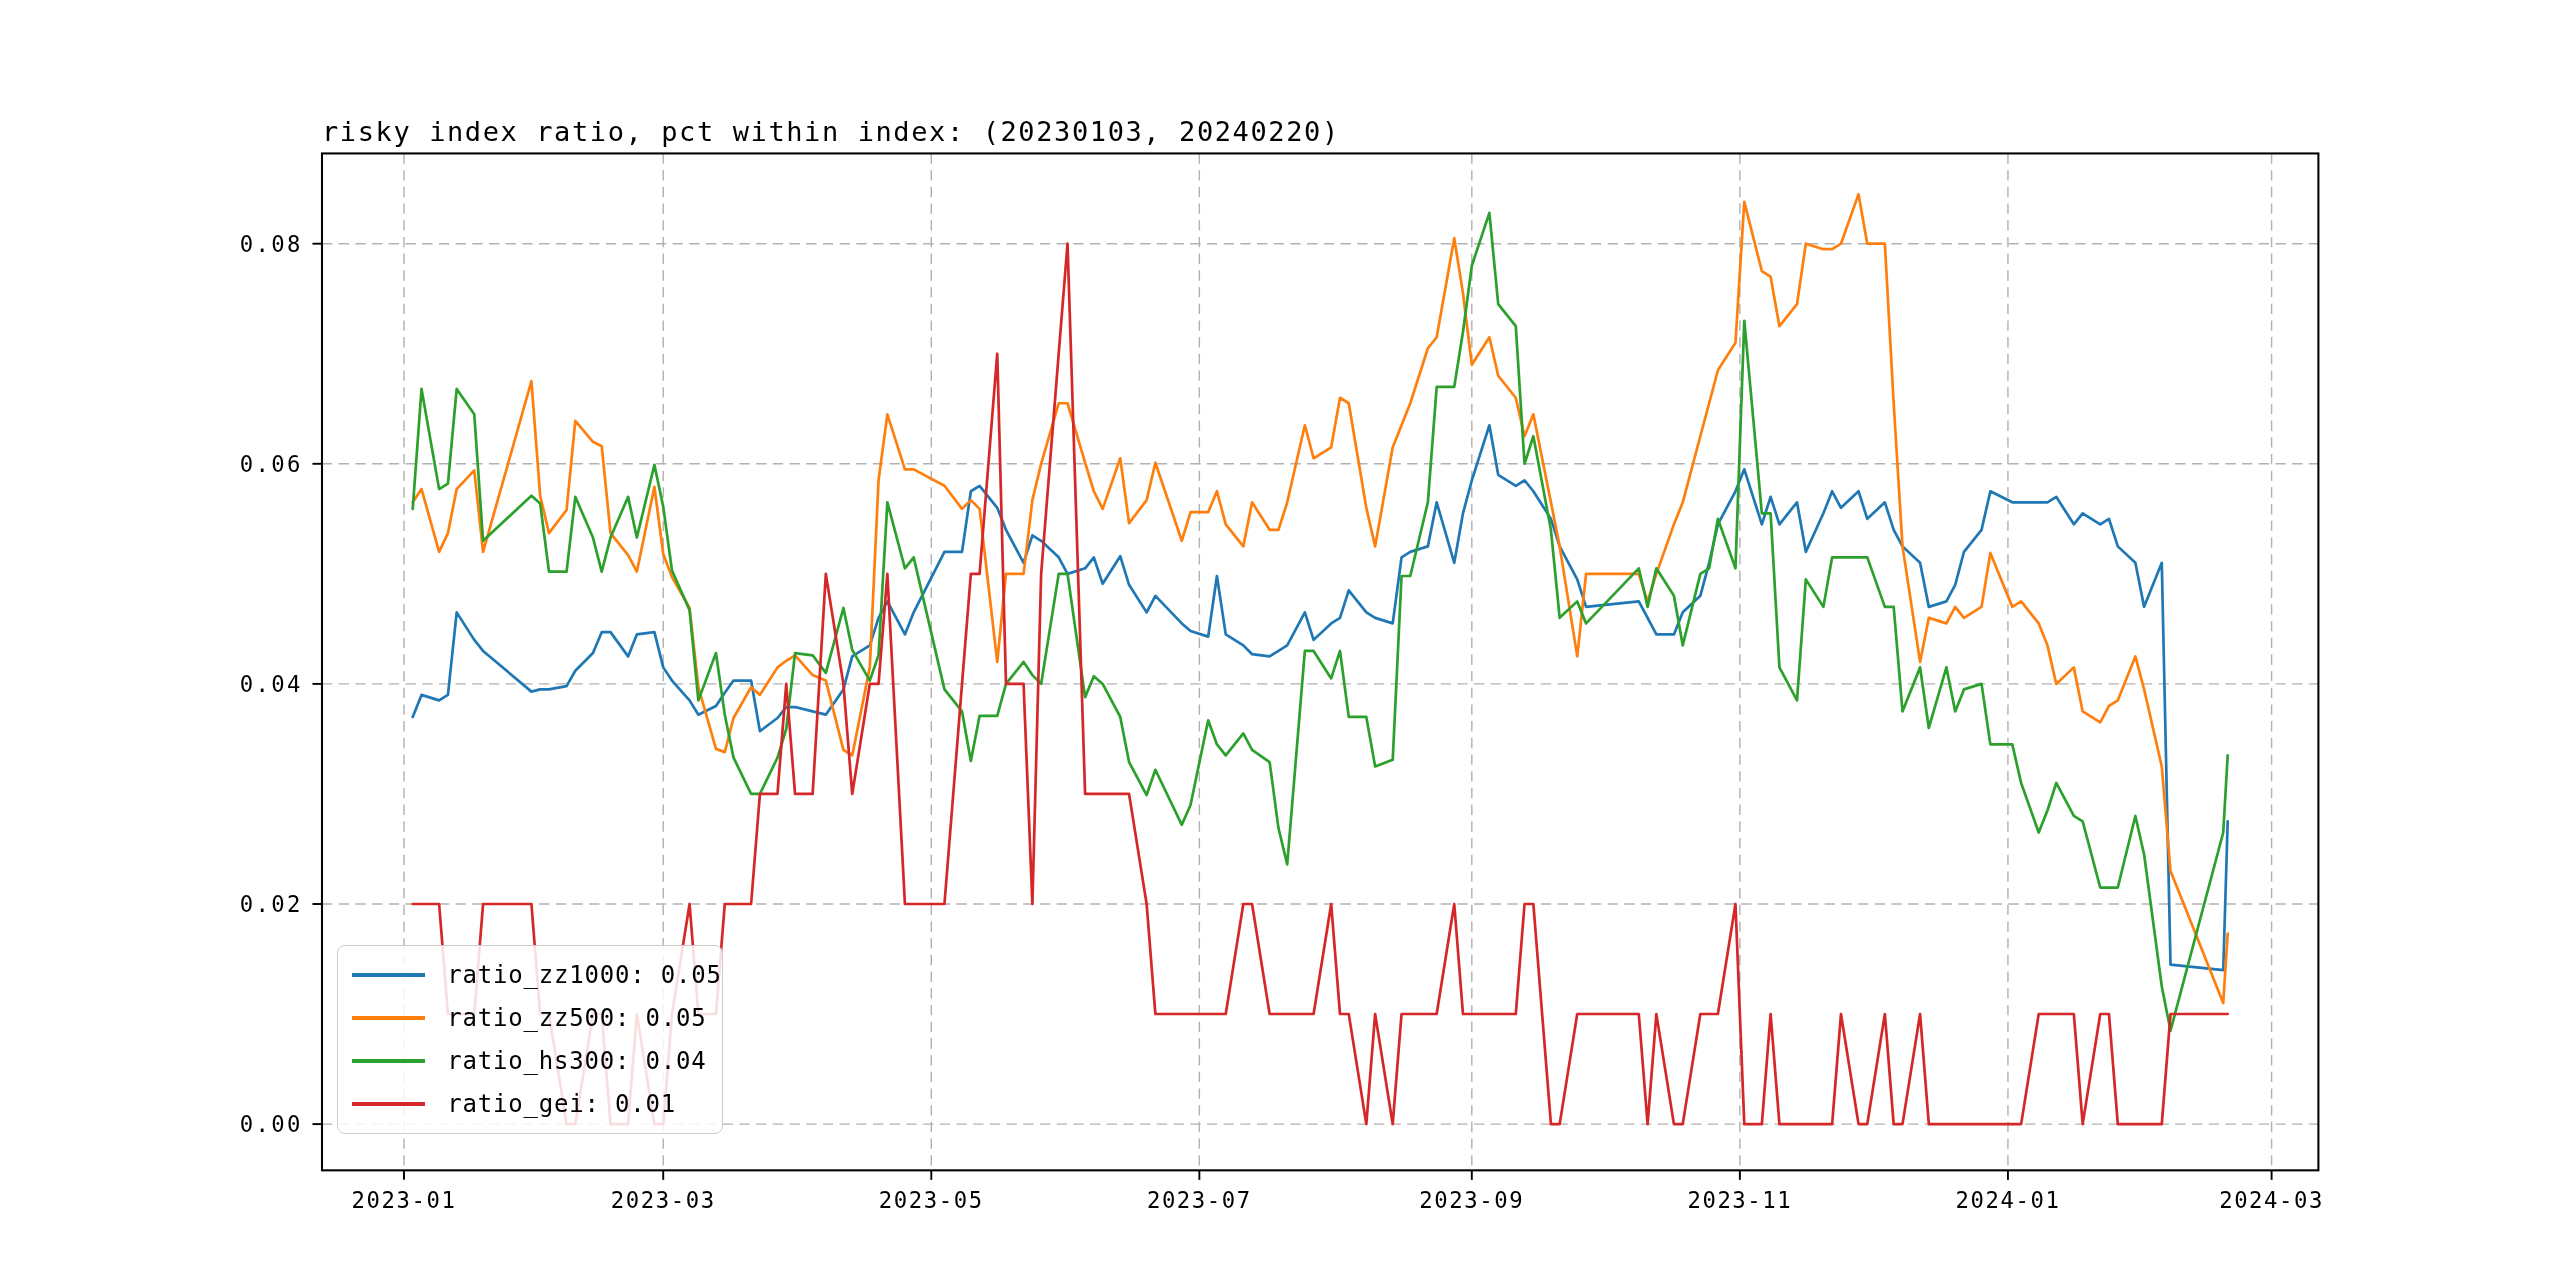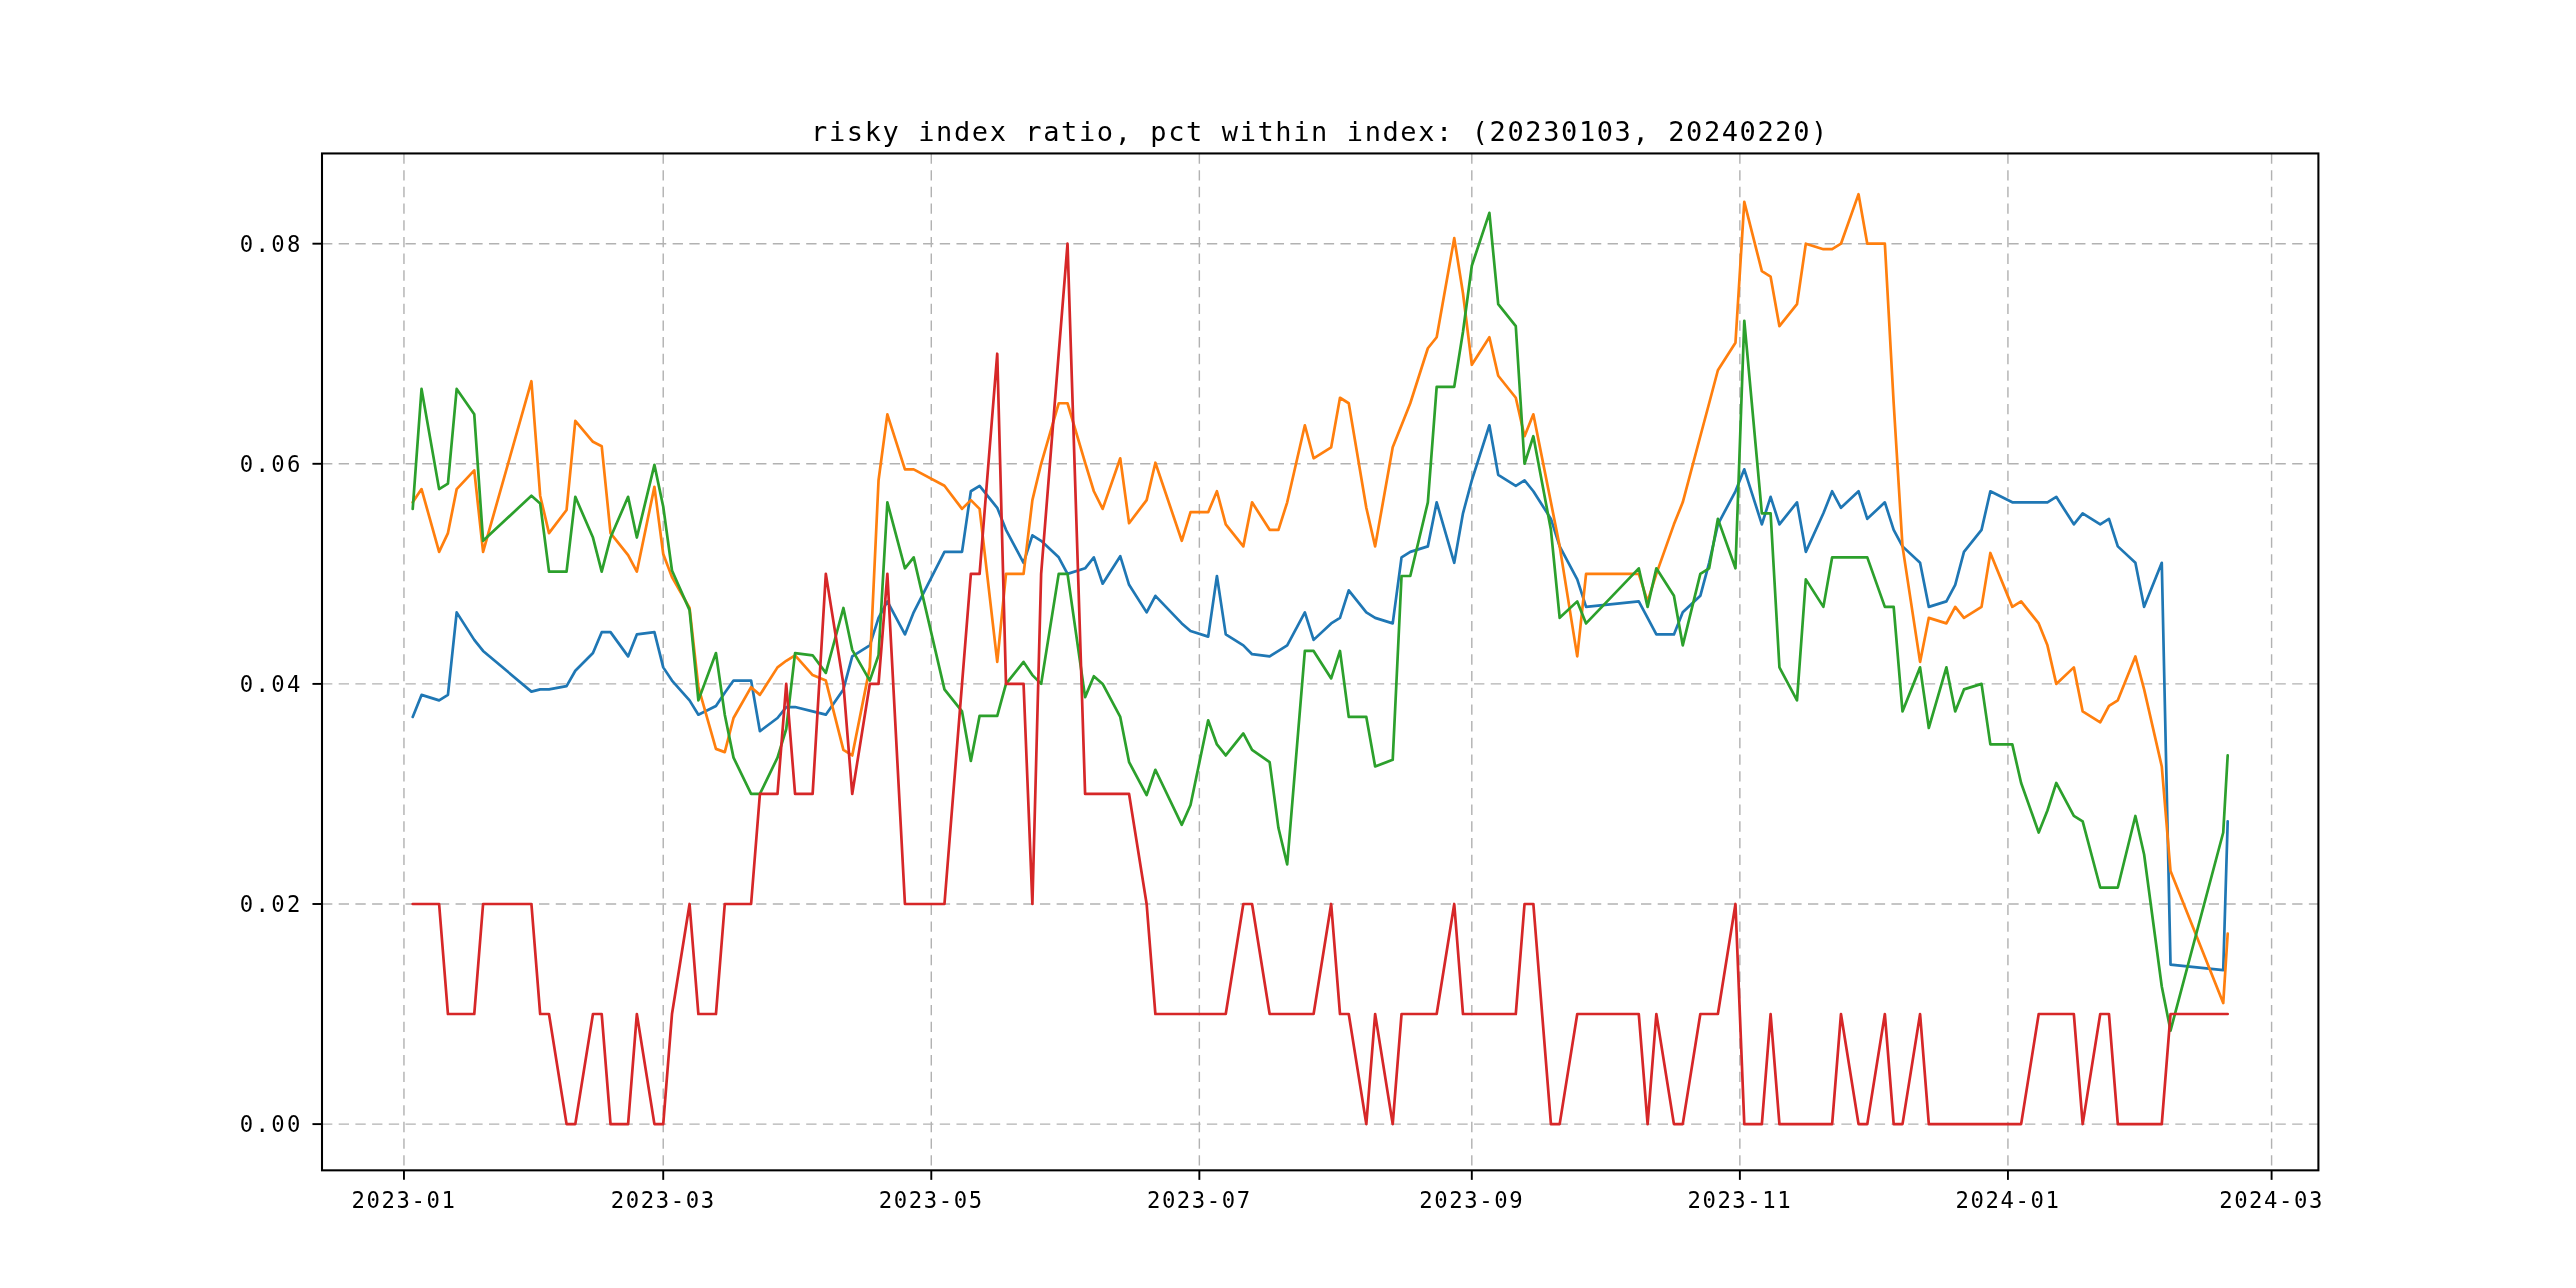--- a/index.html
+++ b/index.html
@@ -1,19 +1,19 @@
 <!DOCTYPE html>
 <html style="font-size:12.7px"><head>
 <meta charset="utf-8">
 <style>
   html,body{margin:0;padding:0;background:#ffffff;}
   body{width:2576px;height:1288px;position:relative;overflow:hidden;
        font-family:"DejaVu Sans Mono","Liberation Mono",monospace;}
   .figure{position:absolute;inset:0;background:#ffffff;}
-  .chart-title{position:absolute;left:322px;width:1996px;top:116px;text-align:center;
+  .chart-title{position:absolute;left:322px;width:1996px;top:116px;text-align:left;
        font-size:27px;color:#000;letter-spacing:1.6px;white-space:pre;}
   svg{position:absolute;left:0;top:0;}
   .legend{position:absolute;left:337px;top:945px;width:386px;height:189px;
        border:1.6px solid #cccccc;border-radius:8px;background:rgba(255,255,255,0.85);
        box-sizing:border-box;display:flex;flex-direction:column;justify-content:space-around;
        padding:8px 14.3px;z-index:5;}
   .legend-row{display:flex;align-items:center;gap:22px;}
   .legend-swatch{width:73px;height:0;border-top:4px solid #000;flex:0 0 auto;}
   .legend-label{font-size:24px;color:#000;letter-spacing:0.8px;white-space:pre;}
 </style>
@@ -61,14 +61,32 @@
       <text x="1508.5024213075062" y="1520" text-anchor="middle" font-size="28px" letter-spacing="2" fill="#000" font-family="&quot;DejaVu Sans Mono&quot;,&quot;Liberation Mono&quot;,monospace">2023-07</text>
       <line x1="1851.1878714505833" x2="1851.1878714505833" y1="1472" y2="1484" stroke="#000" stroke-width="2.4"></line>
       <text x="1851.1878714505833" y="1520" text-anchor="middle" font-size="28px" letter-spacing="2" fill="#000" font-family="&quot;DejaVu Sans Mono&quot;,&quot;Liberation Mono&quot;,monospace">2023-09</text>
       <line x1="2188.346136913933" x2="2188.346136913933" y1="1472" y2="1484" stroke="#000" stroke-width="2.4"></line>
       <text x="2188.346136913933" y="1520" text-anchor="middle" font-size="28px" letter-spacing="2" fill="#000" font-family="&quot;DejaVu Sans Mono&quot;,&quot;Liberation Mono&quot;,monospace">2023-11</text>
       <line x1="2525.504402377284" x2="2525.504402377284" y1="1472" y2="1484" stroke="#000" stroke-width="2.4"></line>
       <text x="2525.504402377284" y="1520" text-anchor="middle" font-size="28px" letter-spacing="2" fill="#000" font-family="&quot;DejaVu Sans Mono&quot;,&quot;Liberation Mono&quot;,monospace">2024-01</text>
       <line x1="2857.135483160907" x2="2857.135483160907" y1="1472" y2="1484" stroke="#000" stroke-width="2.4"></line>
       <text x="2857.135483160907" y="1520" text-anchor="middle" font-size="28px" letter-spacing="2" fill="#000" font-family="&quot;DejaVu Sans Mono&quot;,&quot;Liberation Mono&quot;,monospace">2024-03</text>
     </svg>
+  <div class="legend" id="legend">
+      <div class="legend-row">
+        <div class="legend-swatch" style="border-top-color: rgb(31, 119, 180);"></div>
+        <span class="legend-label">ratio_zz1000: 0.05</span>
+      </div>
+      <div class="legend-row">
+        <div class="legend-swatch" style="border-top-color: rgb(255, 127, 14);"></div>
+        <span class="legend-label">ratio_zz500: 0.05</span>
+      </div>
+      <div class="legend-row">
+        <div class="legend-swatch" style="border-top-color: rgb(44, 160, 44);"></div>
+        <span class="legend-label">ratio_hs300: 0.04</span>
+      </div>
+      <div class="legend-row">
+        <div class="legend-swatch" style="border-top-color: rgb(214, 39, 40);"></div>
+        <span class="legend-label">ratio_gei: 0.01</span>
+      </div>
+    </div>
 </div>
 
 
 </body></html>

